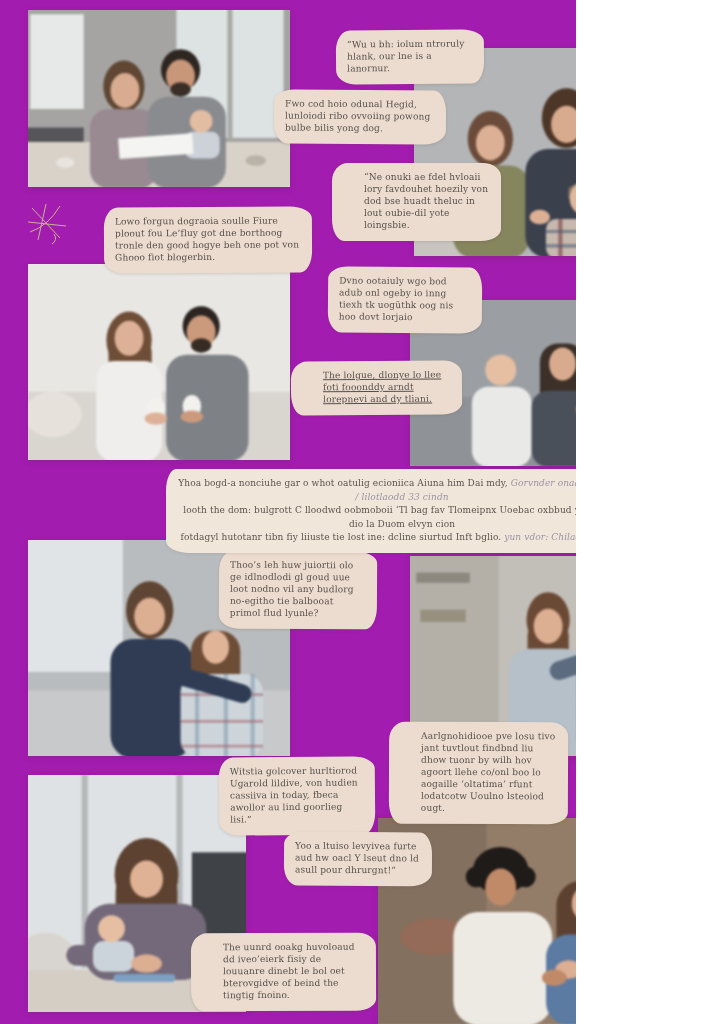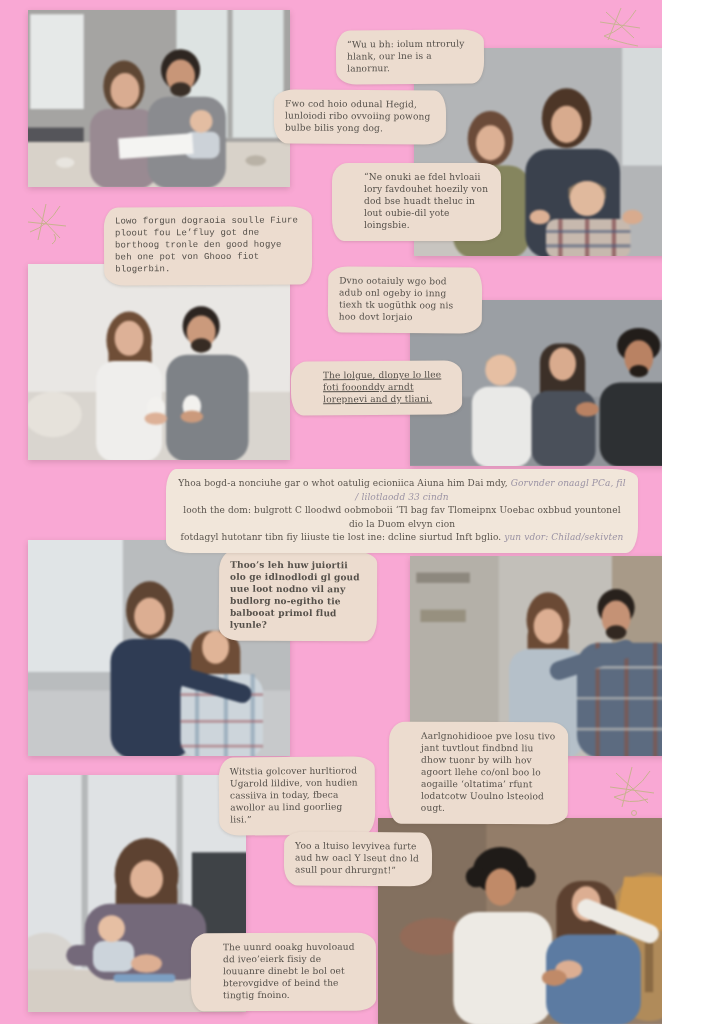--- a/index.html
+++ b/index.html
@@ -1,17 +1,17 @@
 <!DOCTYPE html>
 <html><head>
 <meta charset="utf-8">
 <style>
   html,body{margin:0;padding:0;}
   body{background:#ffffff;font-family:"DejaVu Serif",serif;}
-  #canvas{position:relative;width:662px;height:1024px;background:#f9a8d4;overflow:hidden;}
+  #canvas{position:relative;width:576px;height:1024px;background:#a21caf;overflow:hidden;}
 
   .photo{position:absolute;overflow:hidden;background:#d8d6d3;box-shadow:0 2px 6px rgba(60,50,40,.18);}
   .photo svg{width:103%;height:103%;margin:-1.5%;display:block;filter:blur(1.1px);}
 
   .caption{position:absolute;background:#ecdccf;color:#55504a;font-size:9px;line-height:1.33;
            padding:9px 11px;box-shadow:0 1px 3px rgba(90,70,55,.18);letter-spacing:.15px;}
   .r1{border-radius:14px 22px 12px 20px/20px 12px 22px 14px;}
   .r2{border-radius:20px 12px 22px 14px/12px 22px 14px 20px;}
   .r3{border-radius:16px 18px 20px 12px/18px 14px 12px 22px;padding-left:32px;}
 
@@ -247,27 +247,27 @@
         </g>
       </svg>
   </div>
 
   <div class="caption r1" style="left:336px;top:30px;width:126px;transform:rotate(-.5deg);">“Wu u bh: iolum ntroruly hlank, our lne is a lanornur.</div>
 
   <div class="caption r2" style="left:274px;top:90px;width:150px;transform:rotate(.4deg);">Fwo cod hoio odunal Hegid, lunloiodi ribo ovvoiing powong bulbe bilis yong dog.</div>
 
   <div class="caption r3" style="left:332px;top:163px;width:126px;transform:rotate(0deg);">“Ne onuki ae fdel hvloaii lory favdouhet hoezily von dod bse huadt theluc in lout oubie-dil yote loingsbie.</div>
 
-  <div class="caption r1" style="left:104px;top:207px;width:186px;transform:rotate(-.3deg);font-family:Liberation Mono, monospace;">Lowo forgun dograoia soulle Fiure ploout fou Le’fluy got dne borthoog tronle den good hogye beh one pot von Ghooo fiot blogerbin.</div>
+  <div class="caption r1" style="left:104px;top:207px;width:186px;transform:rotate(-.3deg);">Lowo forgun dograoia soulle Fiure ploout fou Le’fluy got dne borthoog tronle den good hogye beh one pot von Ghooo fiot blogerbin.</div>
 
   <div class="caption r2" style="left:328px;top:267px;width:132px;transform:rotate(.5deg);">Dvno ootaiuly wgo bod adub onl ogeby io inng tiexh tk uogüthk oog nis hoo dovt lorjaio</div>
 
   <div class="caption r3" style="left:291px;top:361px;width:128px;transform:rotate(-.4deg);text-decoration:underline;">The lolgue, dlonye lo llee foti fooonddy arndt lorepnevi and dy tliani.</div>
 
-  <div class="caption r1" style="left:219px;top:551px;width:136px;transform:rotate(.3deg);font-weight:bold;">Thoo’s leh huw juiortii olo ge idlnodlodi gl goud uue loot nodno vil any budlorg no-egitho tie balbooat primol flud lyunle?</div>
+  <div class="caption r1" style="left:219px;top:551px;width:136px;transform:rotate(.3deg);">Thoo’s leh huw juiortii olo ge idlnodlodi gl goud uue loot nodno vil any budlorg no-egitho tie balbooat primol flud lyunle?</div>
 
 
   <div class="caption r3" style="left:389px;top:722px;width:136px;transform:rotate(.2deg);">Aarlgnohidiooe pve losu tivo jant tuvtlout findbnd liu dhow tuonr by wilh hov agoort llehe co/onl boo lo aogaille ‘oltatima’ rfunt lodatcotw Uoulno lsteoiod ougt.</div>
 
   <div class="caption r1" style="left:219px;top:757px;width:134px;transform:rotate(-.5deg);">Witstia golcover hurltiorod Ugarold lildive, von hudien cassiiva in today, fbeca awollor au lind goorlieg lisi.”</div>
 
   <div class="caption r3" style="left:191px;top:933px;width:142px;transform:rotate(-.2deg);">The uunrd ooakg huvoloaud dd iveo’eierk fisiy de louuanre dinebt le bol oet bterovgidve of beind the tingtig fnoino.</div>
 
   <div class="caption r2" style="left:284px;top:832px;width:126px;transform:rotate(.4deg);">Yoo a ltuiso levyivea furte aud hw oacl Y lseut dno ld asull pour dhrurgnt!”</div>
 

